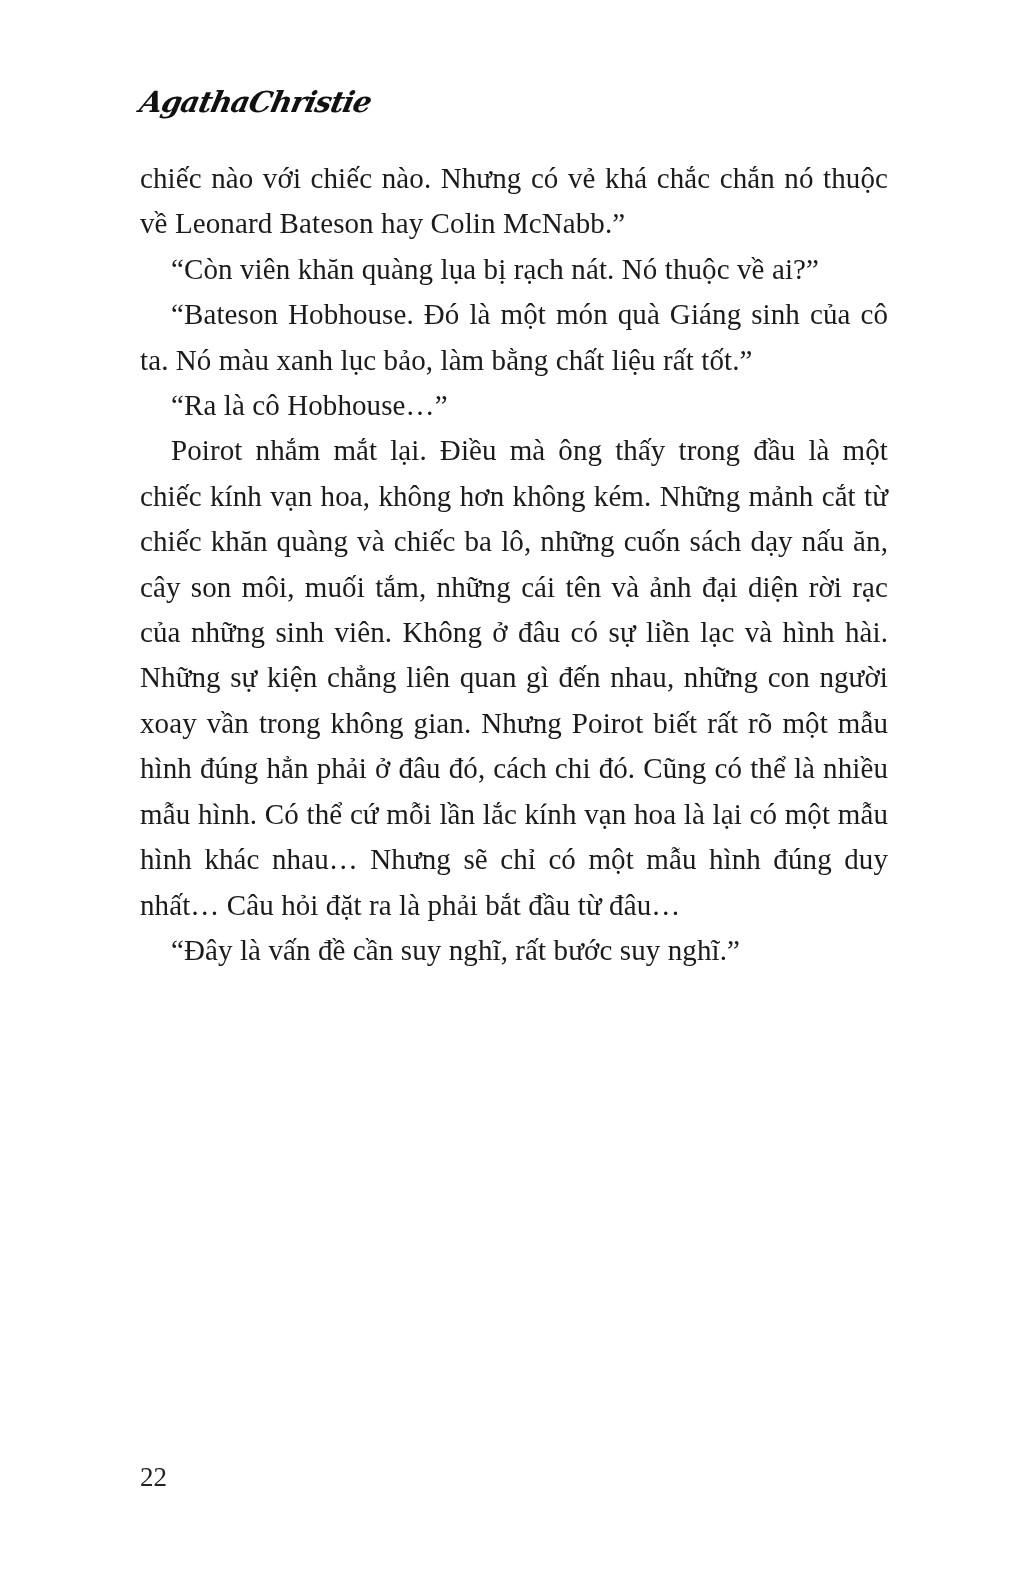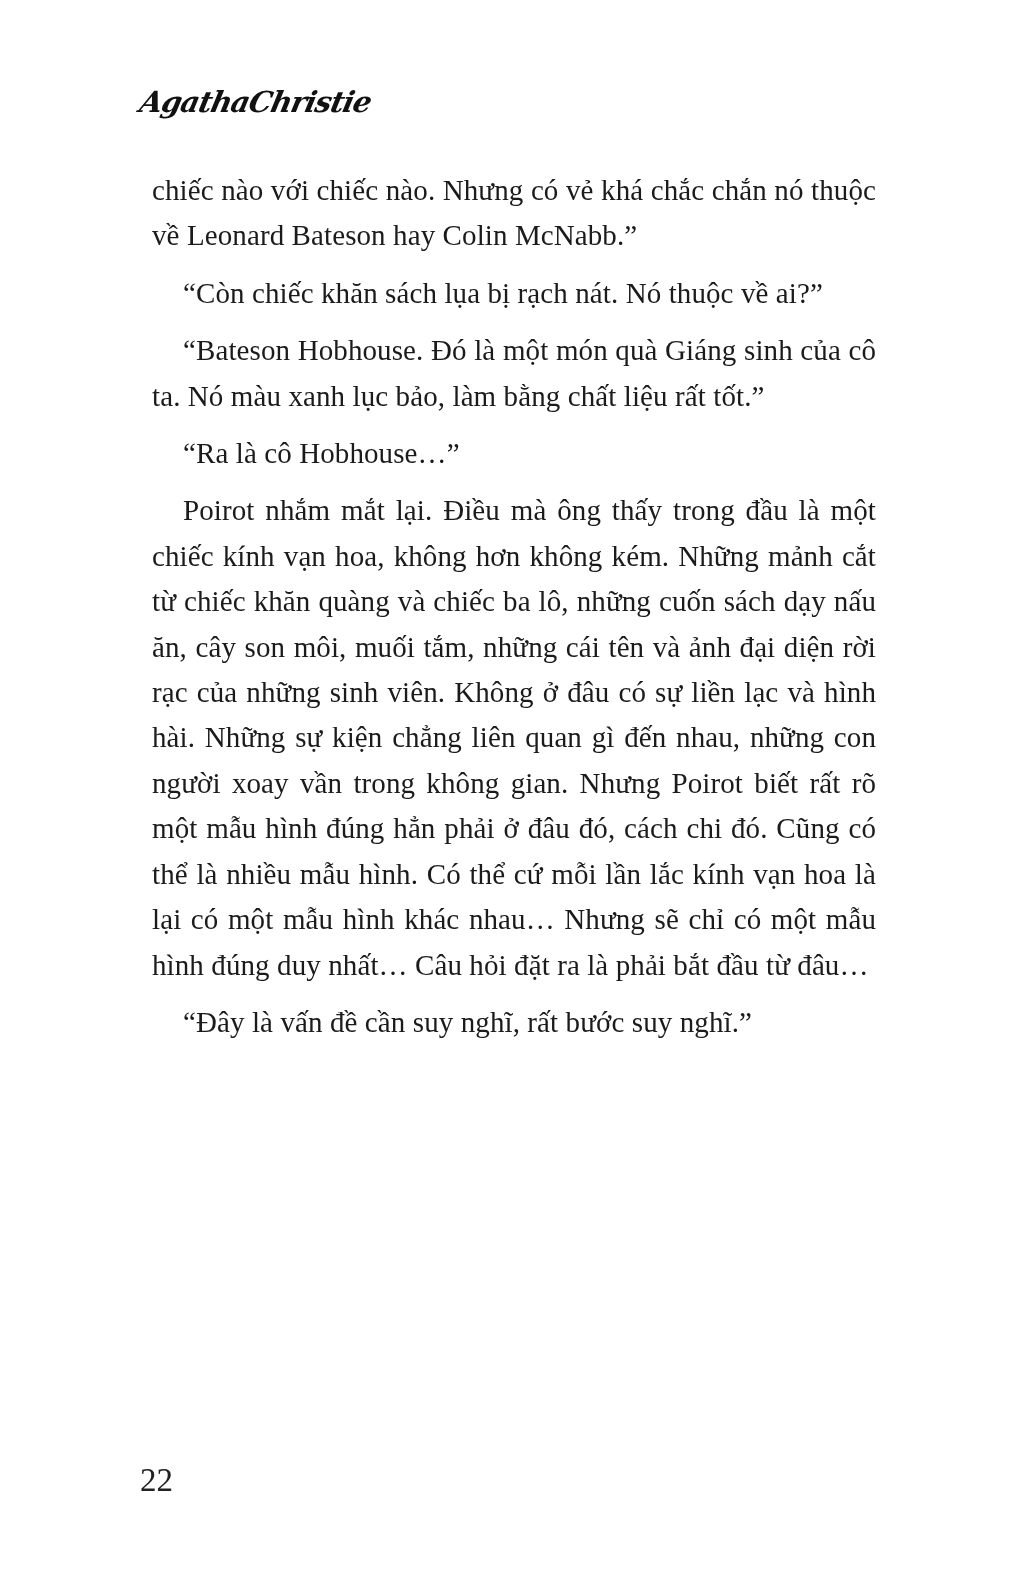--- a/index.html
+++ b/index.html
@@ -28,51 +28,51 @@
     letter-spacing: -1px;
     fill: #111111;
   }
   .body-text {
     position: absolute;
     left: 140px;
     top: 156px;
     width: 748px;
   }
   .para {
-    margin: 12px;
+    margin: 0;
     font-size: 29px;
     line-height: 45.4px;
     text-align: justify;
     letter-spacing: 0.1px;
   }
   .para.indent { text-indent: 31px; }
   .page-number {
     position: absolute;
     left: 140px;
     top: 1462px;
-    font-size: 33px;
+    font-size: 27px;
     color: #222222;
   }
 </style>
 </head>
 <body>
 
 <div class="page">
 
   <div class="logo">
     <svg width="240" height="52" viewBox="0 0 240 52">
       <g transform="translate(10,0) skewX(-12)">
         <text x="0" y="36">AgathaChristie</text>
       </g>
     </svg>
   </div>
 
   <main class="body-text">
     <p class="para">chiếc nào với chiếc nào. Nhưng có vẻ khá chắc chắn nó thuộc về Leonard Bateson hay Colin McNabb.”</p>
-    <p class="para indent">“Còn chiếc khăn sách lụa bị rạch nát. Nó thuộc về ai?”</p>
+    <p class="para indent">“Còn viên khăn quàng lụa bị rạch nát. Nó thuộc về ai?”</p>
     <p class="para indent">“Bateson Hobhouse. Đó là một món quà Giáng sinh của cô ta. Nó màu xanh lục bảo, làm bằng chất liệu rất tốt.”</p>
     <p class="para indent">“Ra là cô Hobhouse…”</p>
     <p class="para indent">Poirot nhắm mắt lại. Điều mà ông thấy trong đầu là một chiếc kính vạn hoa, không hơn không kém. Những mảnh cắt từ chiếc khăn quàng và chiếc ba lô, những cuốn sách dạy nấu ăn, cây son môi, muối tắm, những cái tên và ảnh đại diện rời rạc của những sinh viên. Không ở đâu có sự liền lạc và hình hài. Những sự kiện chẳng liên quan gì đến nhau, những con người xoay vần trong không gian. Nhưng Poirot biết rất rõ một mẫu hình đúng hẳn phải ở đâu đó, cách chi đó. Cũng có thể là nhiều mẫu hình. Có thể cứ mỗi lần lắc kính vạn hoa là lại có một mẫu hình khác nhau… Nhưng sẽ chỉ có một mẫu hình đúng duy nhất… Câu hỏi đặt ra là phải bắt đầu từ đâu…</p>
     <p class="para indent">“Đây là vấn đề cần suy nghĩ, rất bước suy nghĩ.”</p>
   </main>
 
   <div class="page-number">22</div>
 
 </div>
 

